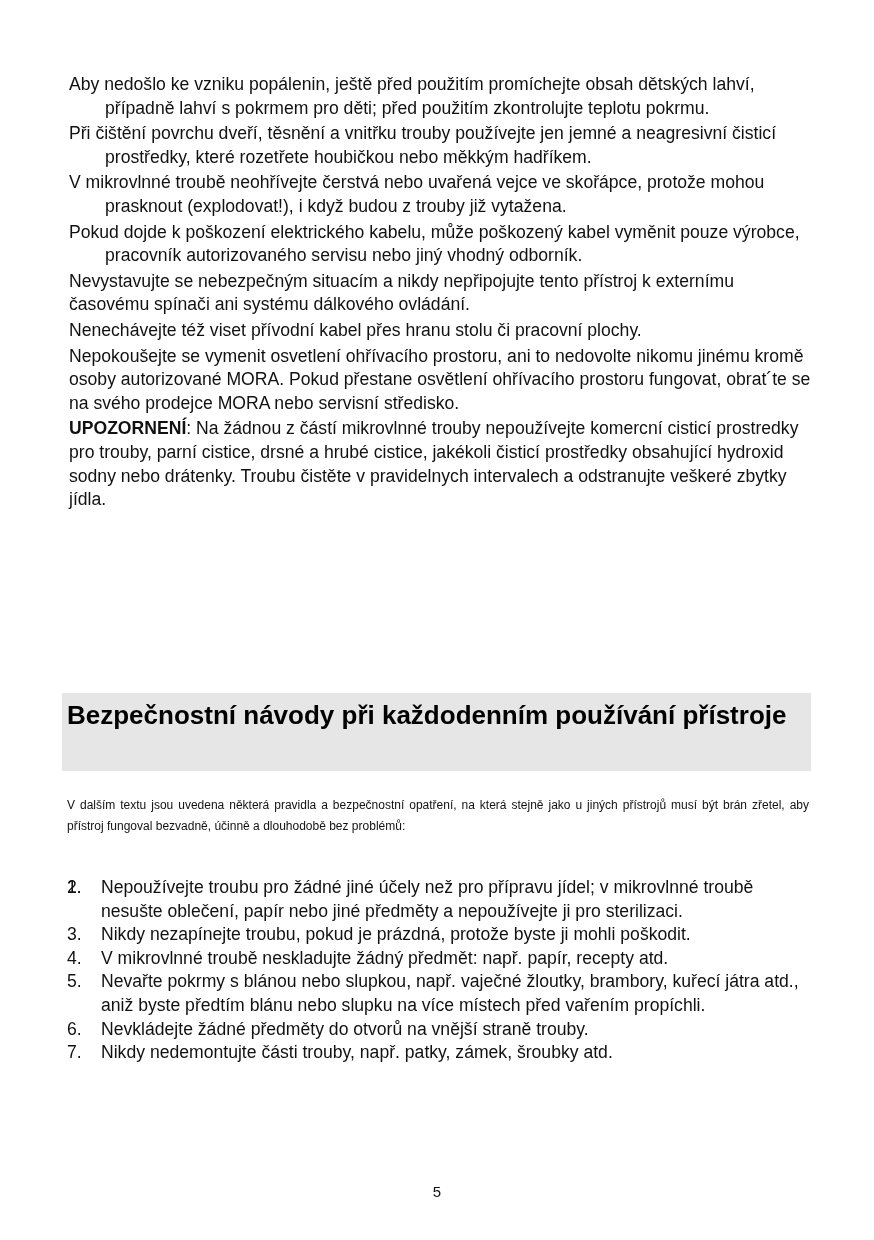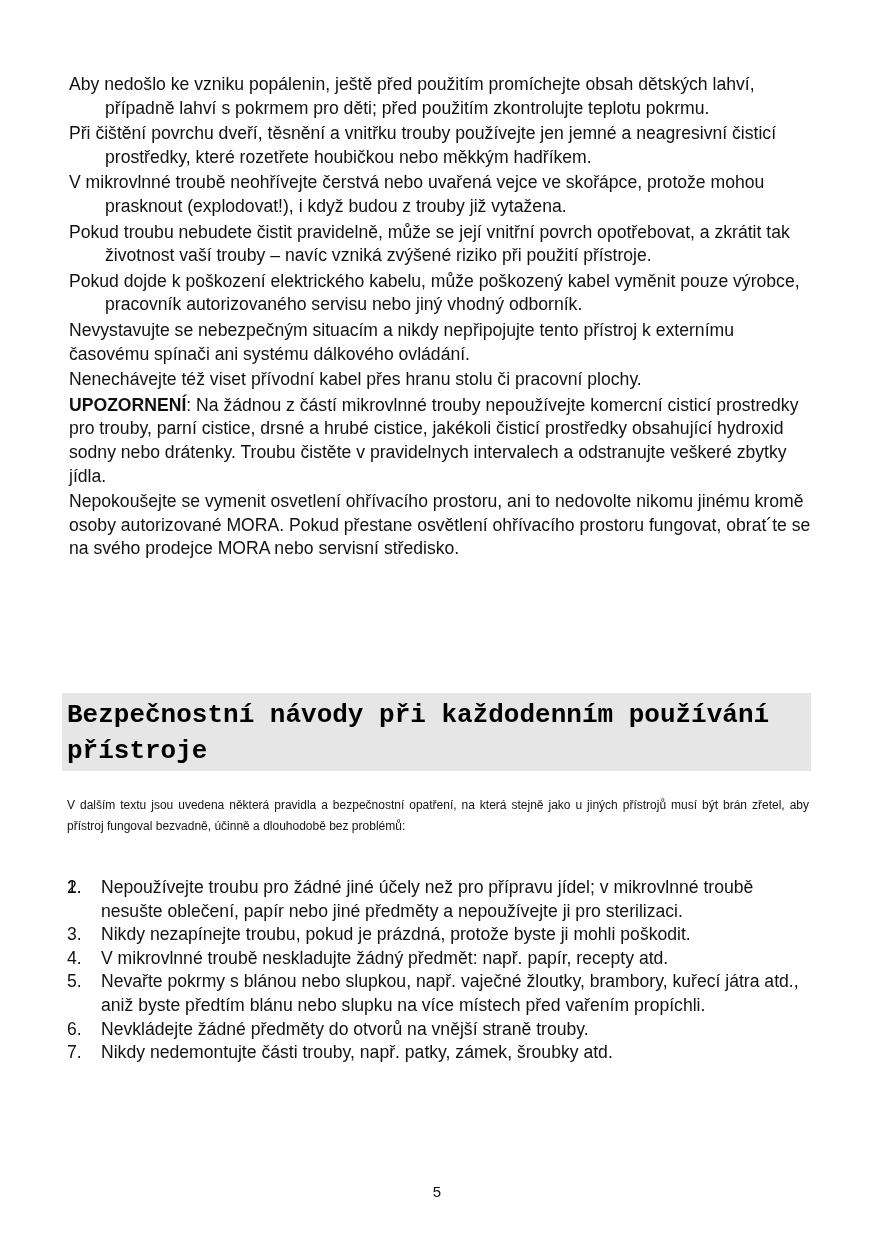--- a/index.html
+++ b/index.html
@@ -11,42 +11,41 @@
   .para { font-size: 17.6px; line-height: 23.6px; margin: 2px; }
   .hang { padding-left: 36px; text-indent: -36px; }
   .plain { padding-left: 0; text-indent: 0; }
   .bold { font-weight: bold; }
   .heading-box {
     position: absolute; left: 62px; top: 693px; width: 749px; height: 78px;
     background: #e6e6e6;
   }
   .heading-text {
     position: absolute; left: 5px; top: 4px; width: 720px;
-    font-size: 26px; font-weight: bold; line-height: 36px; color: #000; font-family: Liberation Mono, monospace;
+    font-size: 26px; font-weight: bold; line-height: 36px; color: #000;
   }
   .intro { position: absolute; left: 67px; top: 795px; width: 742px;
     font-size: 12px; line-height: 21px; text-align: justify; margin: 0; }
   .list { position: absolute; left: 67px; top: 876px; width: 742px; margin: 0; padding: 0; list-style: none; }
   .list li { position: relative; padding-left: 34px; font-size: 17.6px; line-height: 23.6px; }
   .list .num { position: absolute; left: 0; top: 0; }
   .pagenum { position: absolute; left: 0; width: 874px; top: 1183px; text-align: center; font-size: 15px; }
 </style>
 </head>
 <body>
 
 <div class="page">
   <p class="para hang">Aby nedošlo ke vzniku popálenin, ještě před použitím promíchejte obsah dětských lahví, případně lahví s pokrmem pro děti; před použitím zkontrolujte teplotu pokrmu.</p>
   <p class="para hang">Při čištění povrchu dveří, těsnění a vnitřku trouby používejte jen jemné a neagresivní čisticí prostředky, které rozetřete houbičkou nebo měkkým hadříkem.</p>
   <p class="para hang">V mikrovlnné troubě neohřívejte čerstvá nebo uvařená vejce ve skořápce, protože mohou prasknout (explodovat!), i když budou z trouby již vytažena.</p>
-  <p class="para hang">Pokud troubu nebudete čistit pravidelně, může se její vnitřní povrch opotřebovat, a zkrátit tak životnost vaší trouby – navíc vzniká zvýšené riziko při použití přístroje.</p>
   <p class="para hang">Pokud dojde k poškození elektrického kabelu, může poškozený kabel vyměnit pouze výrobce, pracovník autorizovaného servisu nebo jiný vhodný odborník.</p>
   <p class="para plain">Nevystavujte se nebezpečným situacím a nikdy nepřipojujte tento přístroj k externímu časovému spínači ani systému dálkového ovládání.</p>
   <p class="para hang">Nenechávejte též viset přívodní kabel přes hranu stolu či pracovní plochy.</p>
+  <p class="para plain">Nepokoušejte se vymenit osvetlení ohřívacího prostoru, ani to nedovolte nikomu jinému kromě osoby autorizované MORA. Pokud přestane osvětlení ohřívacího prostoru fungovat, obrat´te se na svého prodejce MORA nebo servisní středisko.</p>
   <p class="para plain"><span class="bold">UPOZORNENÍ</span><span>: Na žádnou z částí mikrovlnné trouby nepoužívejte komercní cisticí prostredky pro trouby, parní cistice, drsné a hrubé cistice, jakékoli čisticí prostředky obsahující hydroxid sodny nebo drátenky. Troubu čistěte v pravidelnych intervalech a odstranujte veškeré zbytky jídla.</span></p>
-  <p class="para plain">Nepokoušejte se vymenit osvetlení ohřívacího prostoru, ani to nedovolte nikomu jinému kromě osoby autorizované MORA. Pokud přestane osvětlení ohřívacího prostoru fungovat, obrat´te se na svého prodejce MORA nebo servisní středisko.</p>
 </div>
 
 <div class="heading-box">
   <div class="heading-text">Bezpečnostní návody při každodenním používání přístroje</div>
 </div>
 
 <p class="intro">V dalším textu jsou uvedena některá pravidla a bezpečnostní opatření, na která stejně jako u jiných přístrojů musí být brán zřetel, aby přístroj fungoval bezvadně, účinně a dlouhodobě bez problémů:</p>
 
 <ol class="list">
   <li><span class="num">1.</span></li>

